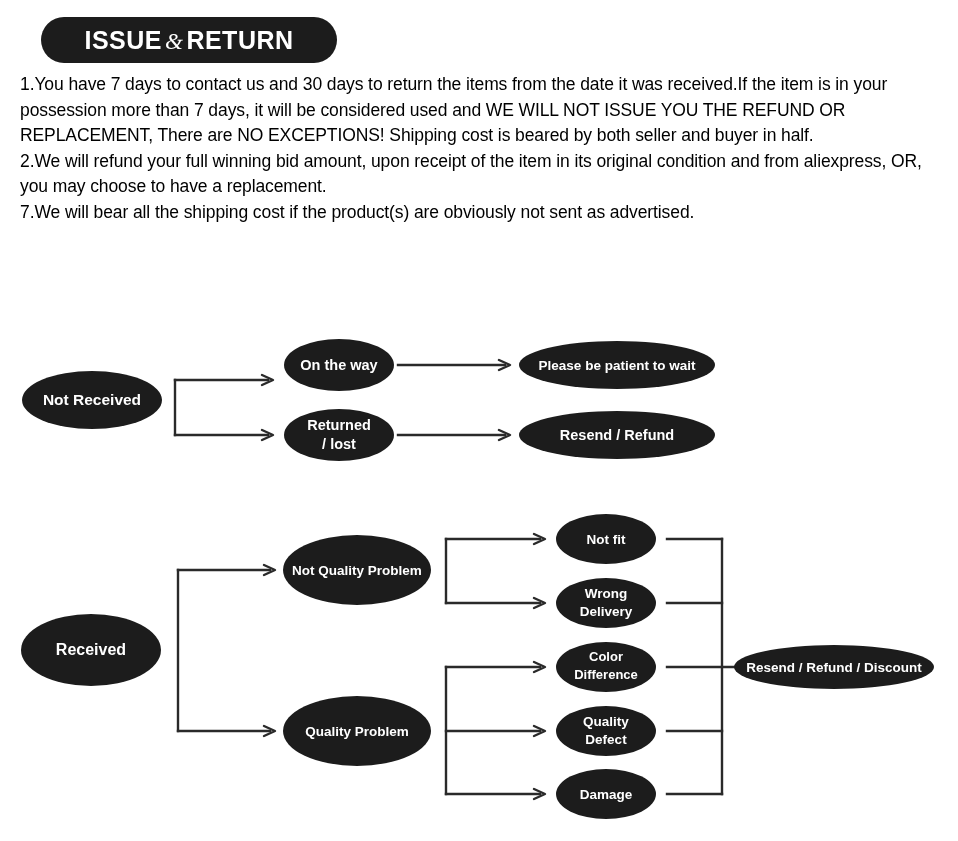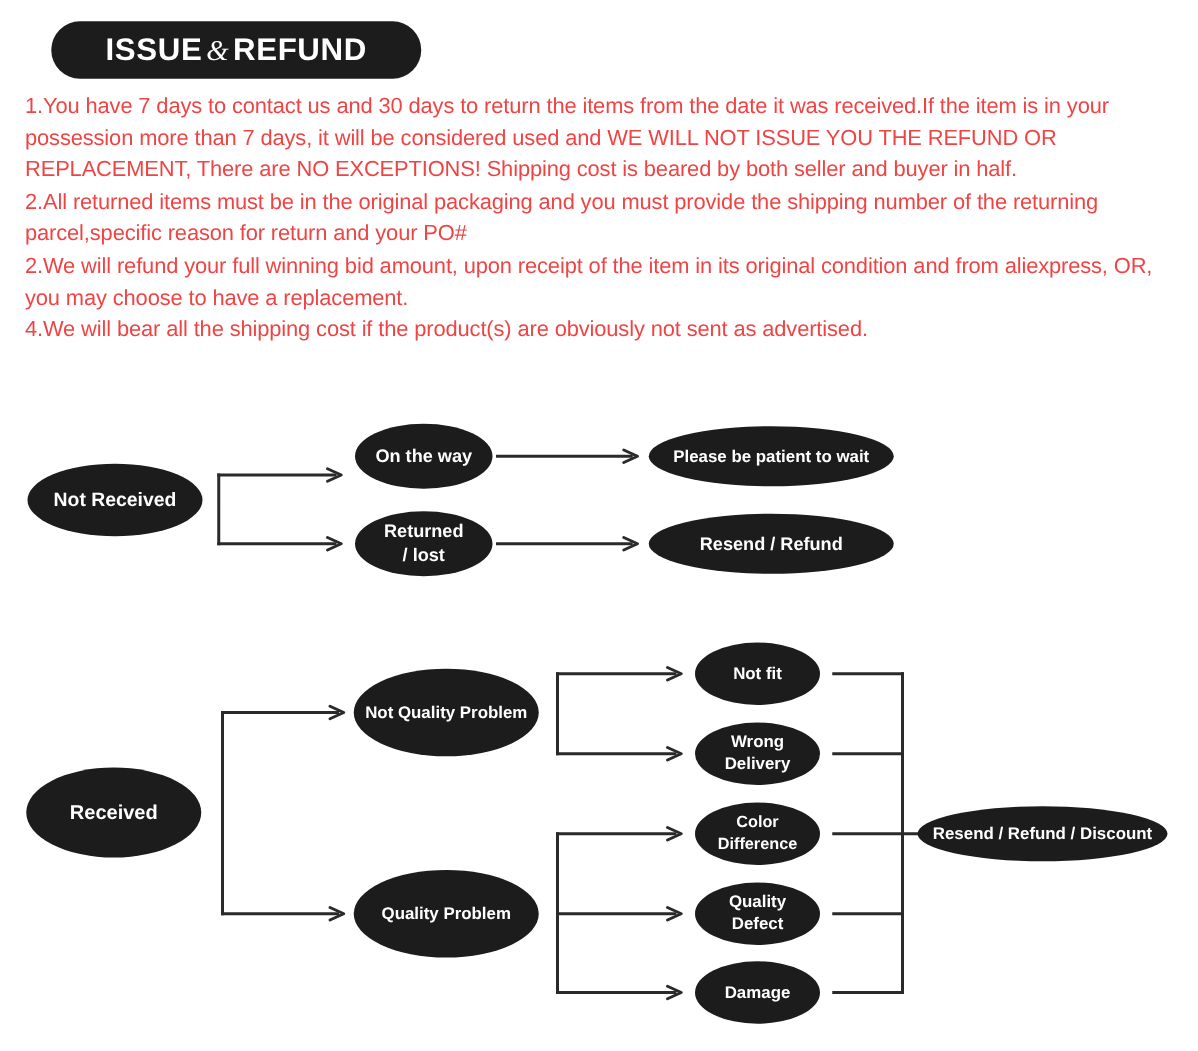--- a/index.html
+++ b/index.html
@@ -47,21 +47,21 @@
   
   #policy-list {
     position: absolute;
     left: 20px;
     top: 72px;
     width: 925px;
   }
   .policy-item {
     font-size: 17.5px;
     line-height: 25.6px;
-    color: #ef4444;
+    color: #000000;
     margin: 0;
     letter-spacing: -0.1px;
   }
 
   
   #flow-diagram {
     position: absolute;
     left: 0;
     top: 320px;
     width: 958px;
@@ -89,29 +89,28 @@
     stroke-width: 2.4;
     stroke-linecap: round;
     stroke-linejoin: round;
   }
 </style>
 </head>
 <body>
 
 <div id="header-banner">
   <div id="header-title">
-    <span>ISSUE</span><span class="amp">&amp;</span><span>REFUND</span>
+    <span>ISSUE</span><span class="amp">&amp;</span><span>RETURN</span>
   </div>
 </div>
 
 <div id="policy-list">
   <p class="policy-item">1.You have 7 days to contact us and 30 days to return the items from the date it was received.If the item is in your possession more than 7 days, it will be considered used and WE WILL NOT ISSUE YOU THE REFUND OR REPLACEMENT, There are NO EXCEPTIONS! Shipping cost is beared by both seller and buyer in half.</p>
-  <p class="policy-item">2.All returned items must be in the original packaging and you must provide the shipping number of the returning parcel,specific reason for return and your PO#</p>
   <p class="policy-item">2.We will refund your full winning bid amount, upon receipt of the item in its original condition and from aliexpress, OR, you may choose to have a replacement.</p>
-  <p class="policy-item">4.We will bear all the shipping cost if the product(s) are obviously not sent as advertised.</p>
+  <p class="policy-item">7.We will bear all the shipping cost if the product(s) are obviously not sent as advertised.</p>
 </div>
 
 <svg id="flow-diagram" viewBox="0 0 958 521">
 
   <path class="connector" d="M 175 60 L 175 115"></path>
   <path class="connector" d="M 175 60 L 268 60"></path>
   <path class="connector" d="M 175 115 L 268 115"></path>
   <path class="arrow-head" d="M 262 55 L 273 60 L 262 65"></path>
   <path class="arrow-head" d="M 262 110 L 273 115 L 262 120"></path>
 

